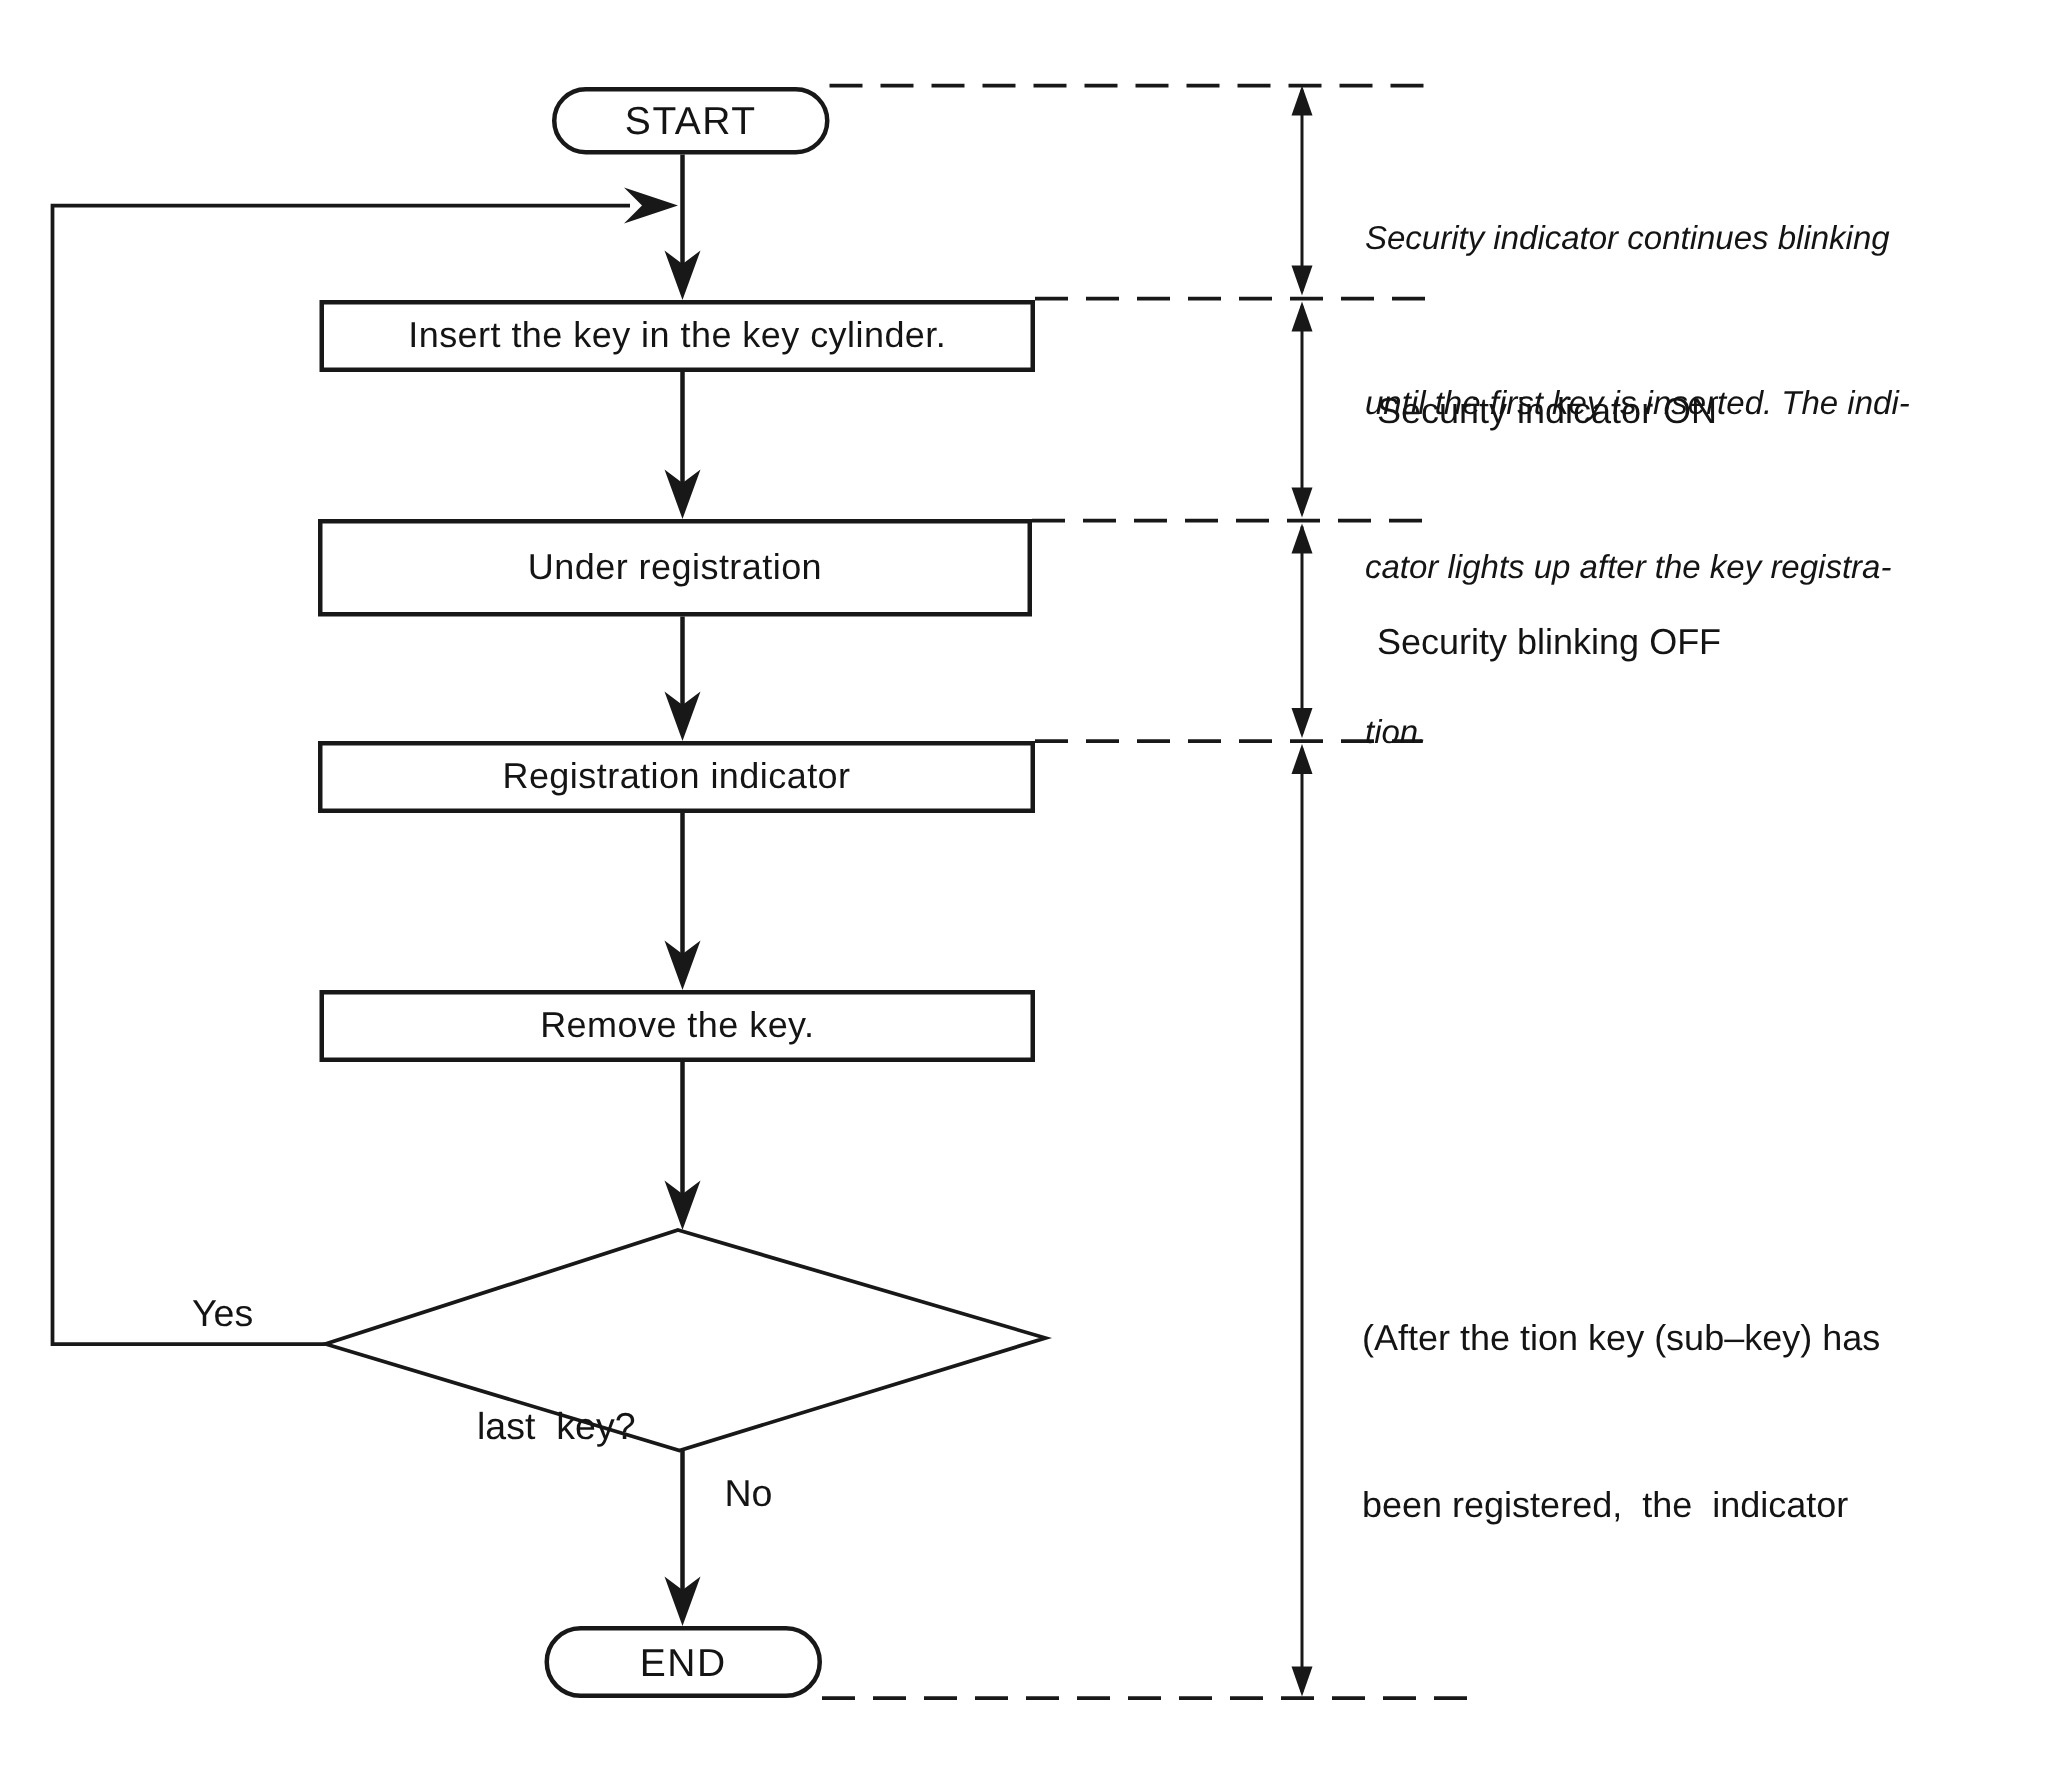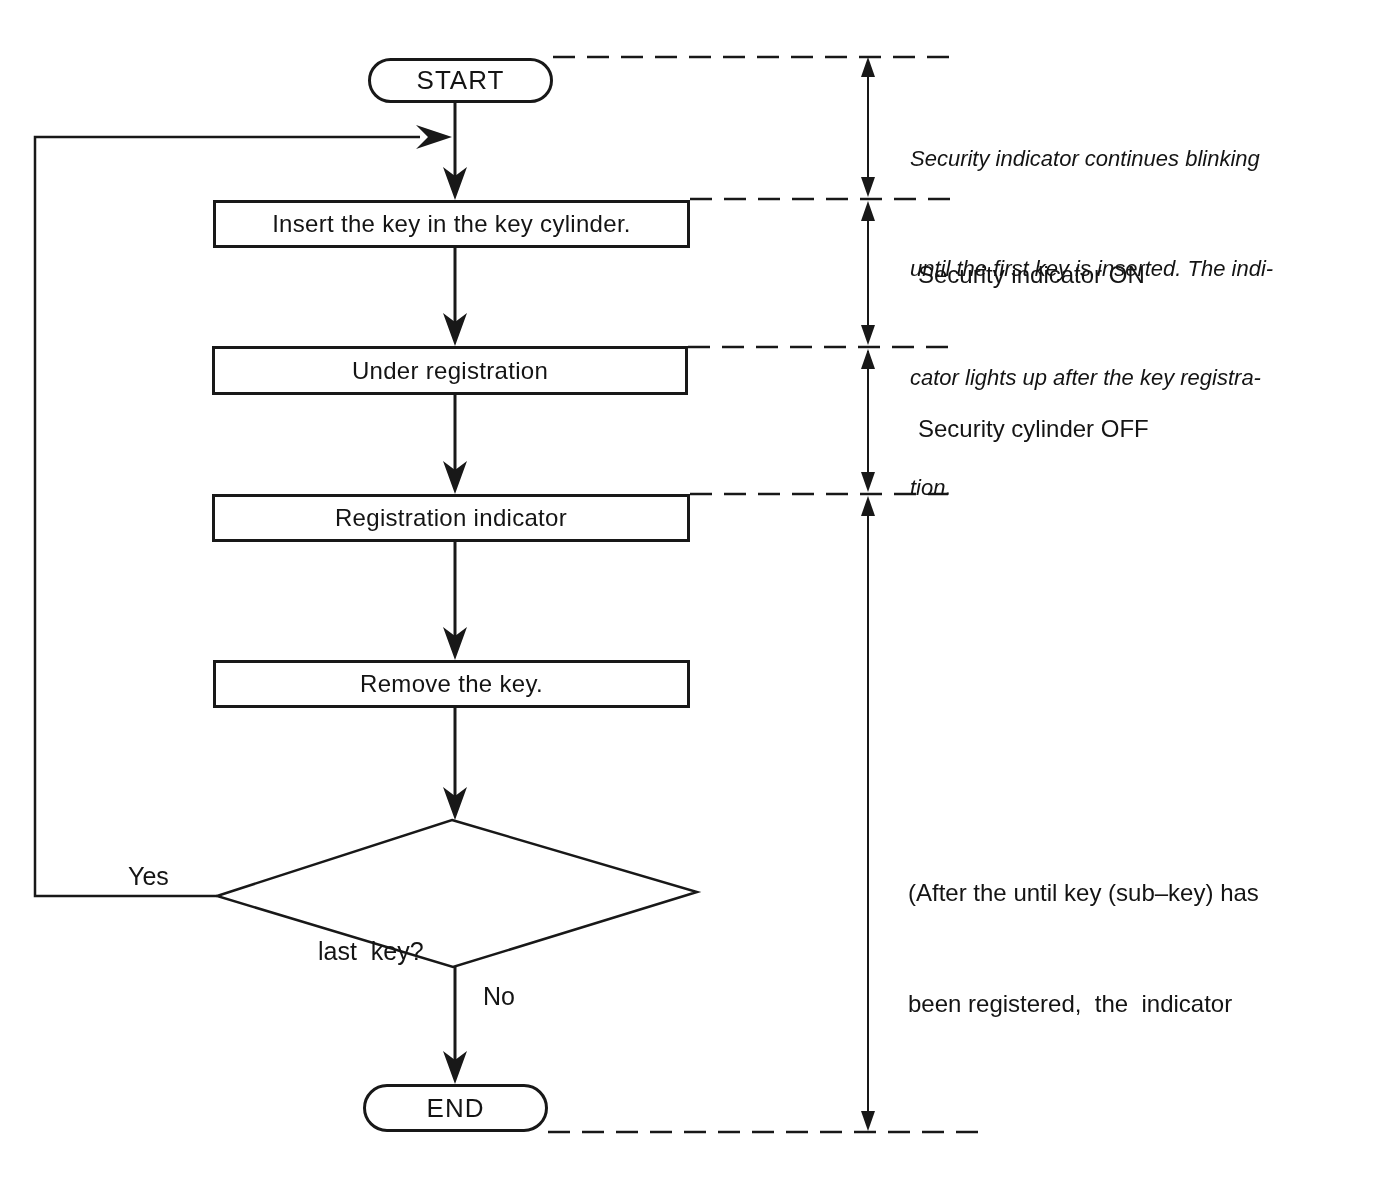--- a/index.html
+++ b/index.html
@@ -104,21 +104,21 @@
   </svg>
 
   <div class="node pill" style="left:368px; top:58px; width:185px; height:45px;">
     <span>START</span>
   </div>
 
   <div class="node" style="left:213px; top:200px; width:477px; height:48px;">
     <span>Insert the key in the key cylinder.</span>
   </div>
 
-  <div class="node" style="left:212px; top:346px; width:476px; height:49px;">
+  <div class="node" style="left:212px; top:346px; width:476px; height:65px;">
     <span>Under registration</span>
   </div>
 
   <div class="node" style="left:212px; top:494px; width:478px; height:48px;">
     <span>Registration indicator</span>
   </div>
 
   <div class="node" style="left:213px; top:660px; width:477px; height:48px;">
     <span>Remove the key.</span>
   </div>
@@ -136,23 +136,23 @@
 
   <div class="label ann-small" style="left:910px; top:68px;font-style:italic;">
     <div>Security indicator continues blinking</div>
     <div>until the first key is inserted. The indi-</div>
     <div>cator lights up after the key registra-</div>
     <div>tion.</div>
   </div>
 
   <div class="label ann-big" style="left:918px; top:256px;">Security indicator ON</div>
 
-  <div class="label ann-big" style="left:918px; top:410px;">Security cylinder OFF</div>
+  <div class="label ann-big" style="left:918px; top:410px;">Security blinking OFF</div>
 
   <div class="label ann-big" style="left:908px; top:800px;">
-    <div>(After the until key (sub–key) has</div>
+    <div>(After the tion key (sub–key) has</div>
     <div>been registered,  the  indicator</div>
     
     
     
   </div>
 
 </div>
 
 </body></html>

